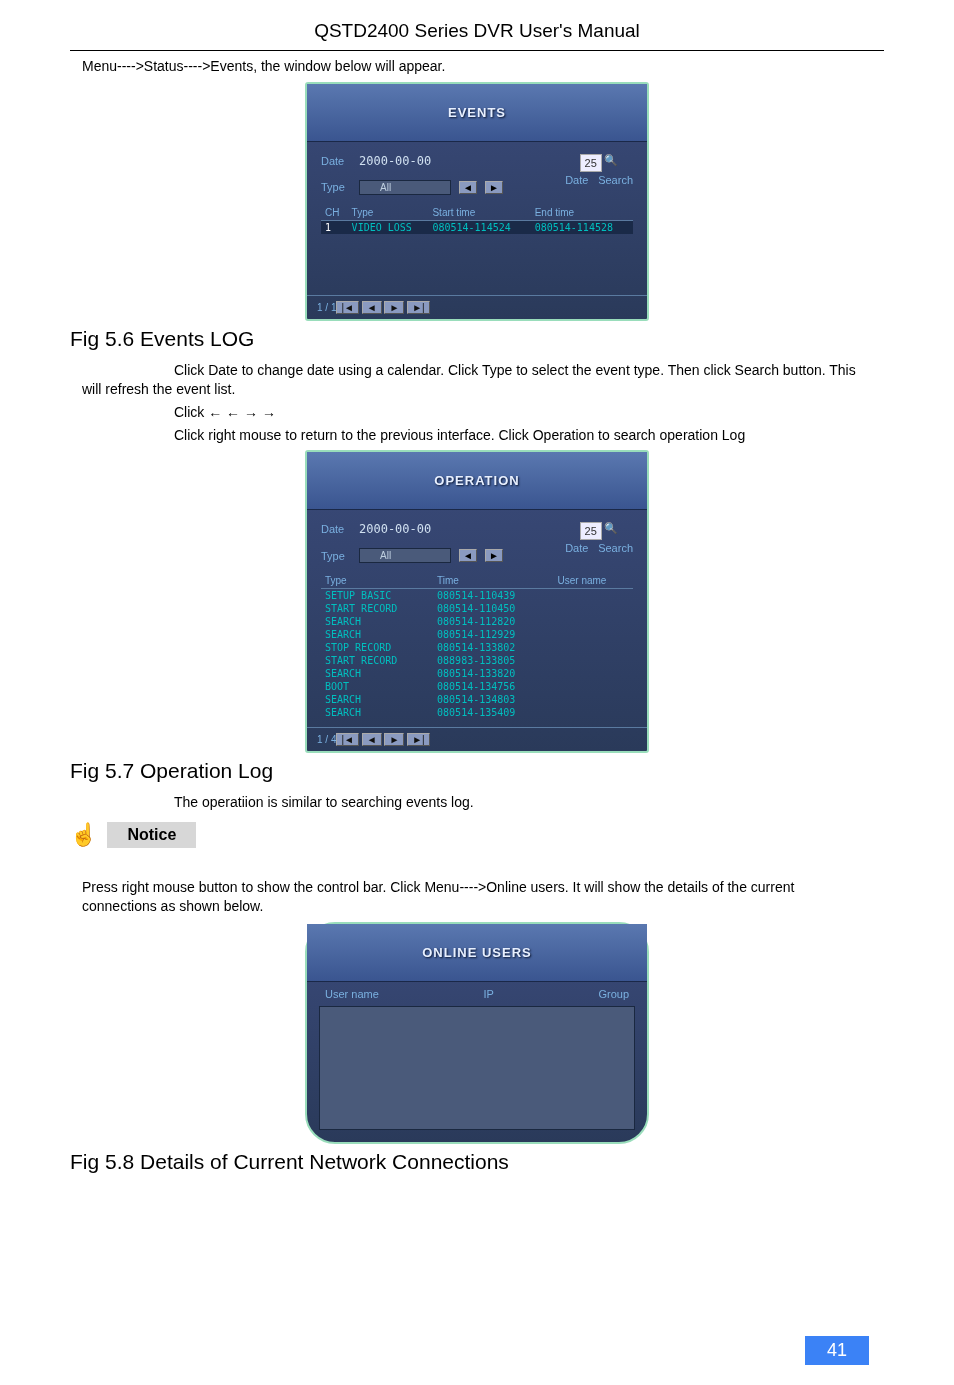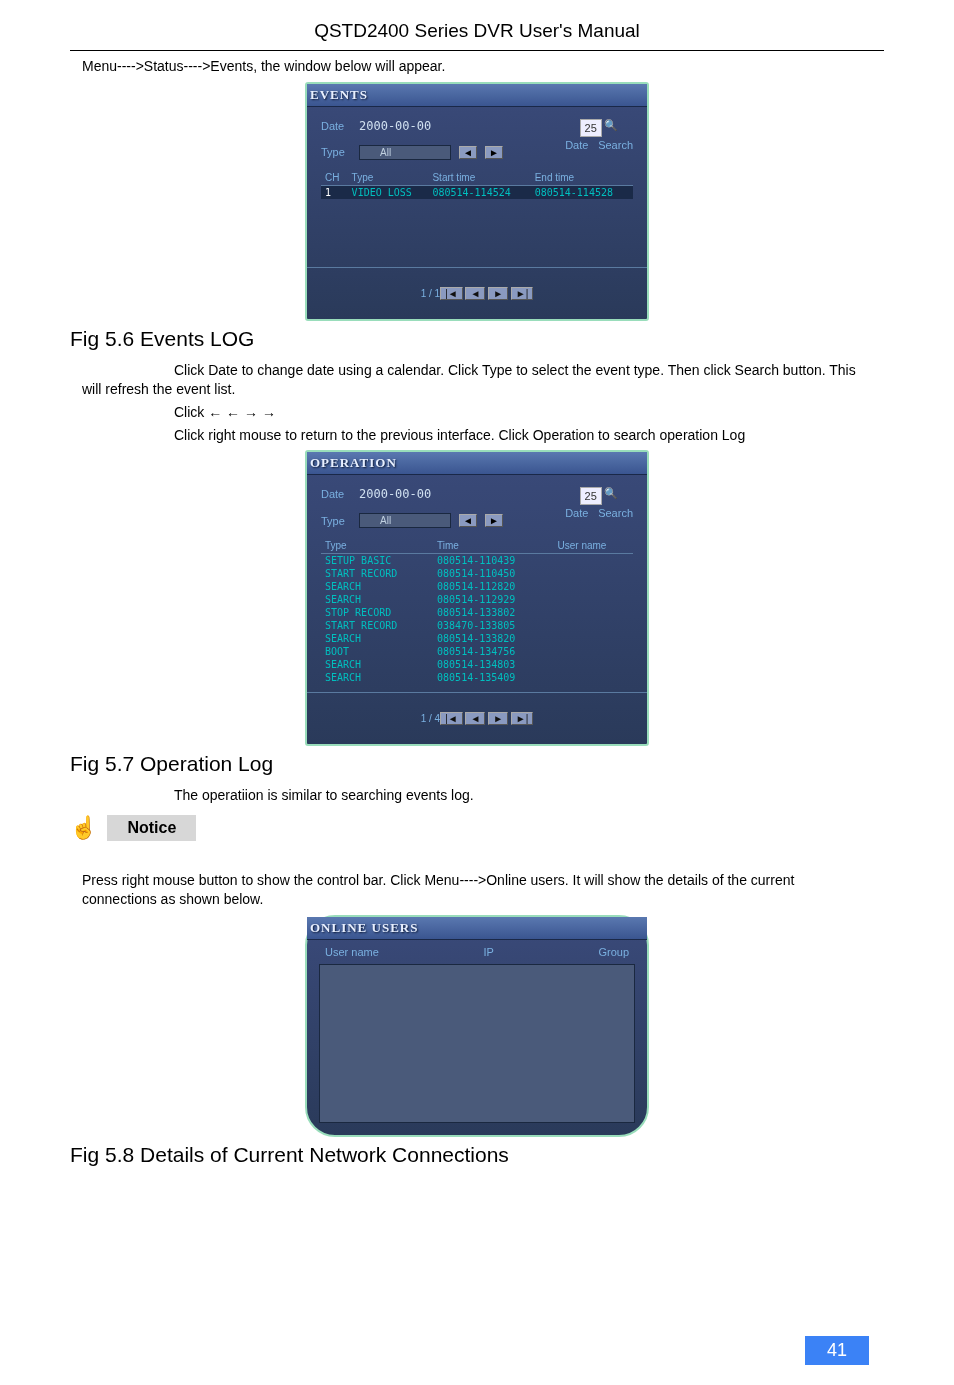--- a/index.html
+++ b/index.html
@@ -55,30 +55,29 @@
   .screenshot {
     margin: 6px auto;
     width: 340px;
     background: linear-gradient(#3a4a7a, #2a3a5a);
     border: 2px solid #9db;
     border-radius: 3px;
     font-size: 11px;
     color: #6fa3d0;
   }
   .ss-titlebar {
-    text-align: left;
+    text-align: center;
     font-weight: bold;
     font-size: 13px;
     color: #e8f0ff;
-    padding: 3px;
+    padding: 21px;
     background: linear-gradient(#5a78b0, #3a5590);
     border-bottom: 1px solid #1a2848;
     text-shadow: 1px 1px 2px #0a1530;
     letter-spacing: 1px;
-    font-family: Liberation Serif, serif;
   }
   .ss-body {
     padding: 8px 14px;
   }
   .ss-row {
     display: flex;
     align-items: center;
     gap: 8px;
     margin: 4px 0;
     font-size: 11px;
@@ -131,23 +130,23 @@
     color: #00bfbf;
     padding: 1px 4px;
     font-family: monospace;
     font-size: 10px;
   }
   .ss-table td.type {
     color: #00bfbf;
   }
   .ss-footer {
     display: flex;
-    justify-content: center;
+    justify-content: flex-start;
     align-items: center;
-    padding: 20px 10px;
+    padding: 6px 10px;
     border-top: 1px solid #5a7aa0;
     font-size: 10px;
     color: #7ab0e0;
   }
   .ss-navbtn {
     background: #8a9ac0;
     border: 1px outset #aaa;
     padding: 0 4px;
     font-size: 10px;
     color: #111;
@@ -324,21 +323,21 @@
               <td>080514-112929</td>
               <td></td>
             </tr>
         <tr>
               <td class="type">STOP RECORD</td>
               <td>080514-133802</td>
               <td></td>
             </tr>
         <tr>
               <td class="type">START RECORD</td>
-              <td>038470-133805</td>
+              <td>088983-133805</td>
               <td></td>
             </tr>
         <tr>
               <td class="type">SEARCH</td>
               <td>080514-133820</td>
               <td></td>
             </tr>
         <tr>
               <td class="type">BOOT</td>
               <td>080514-134756</td>

